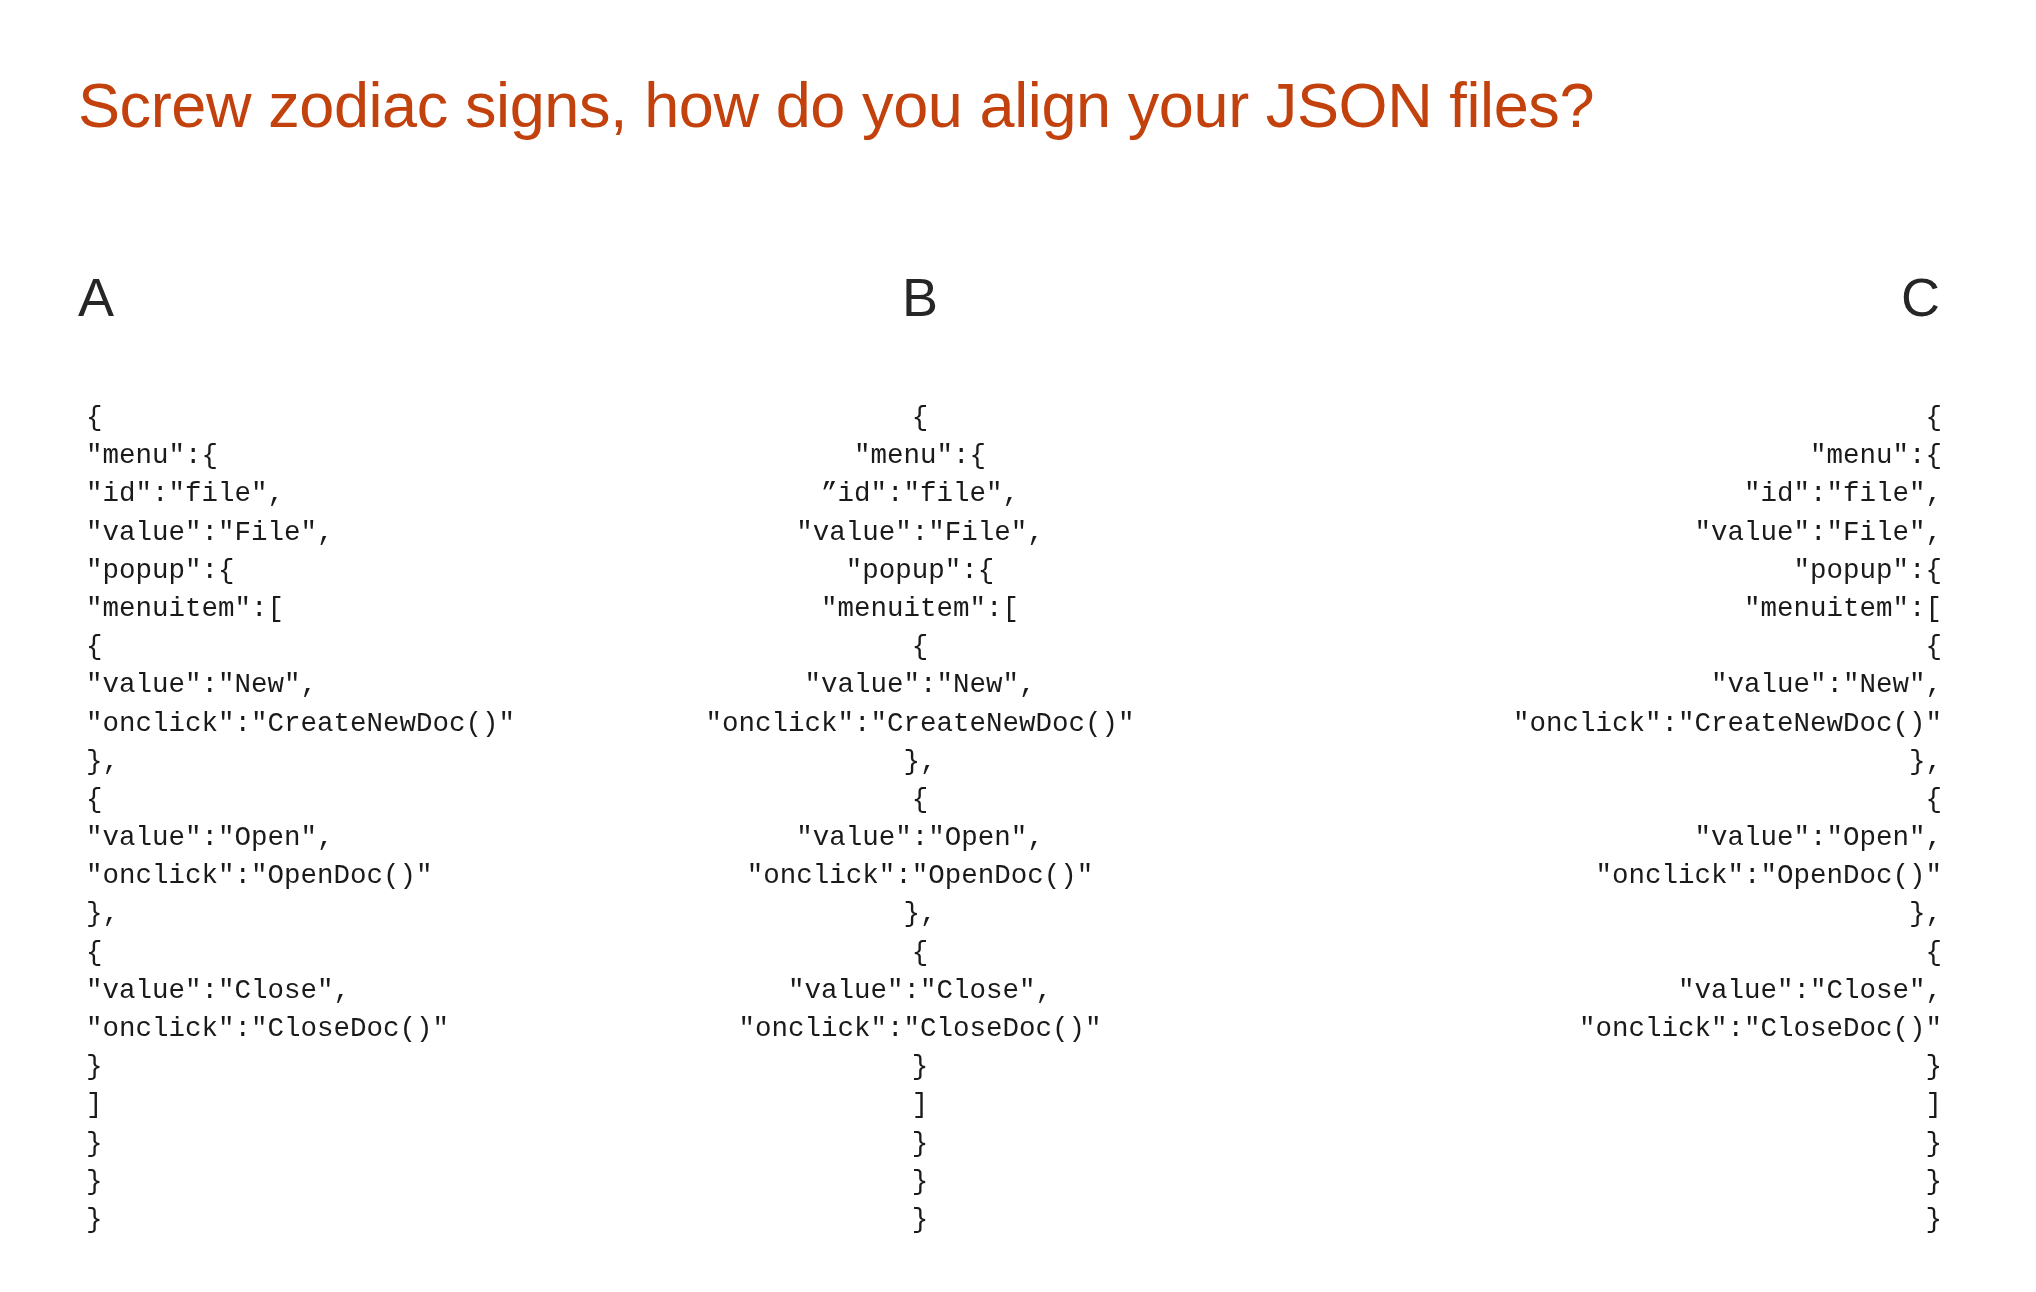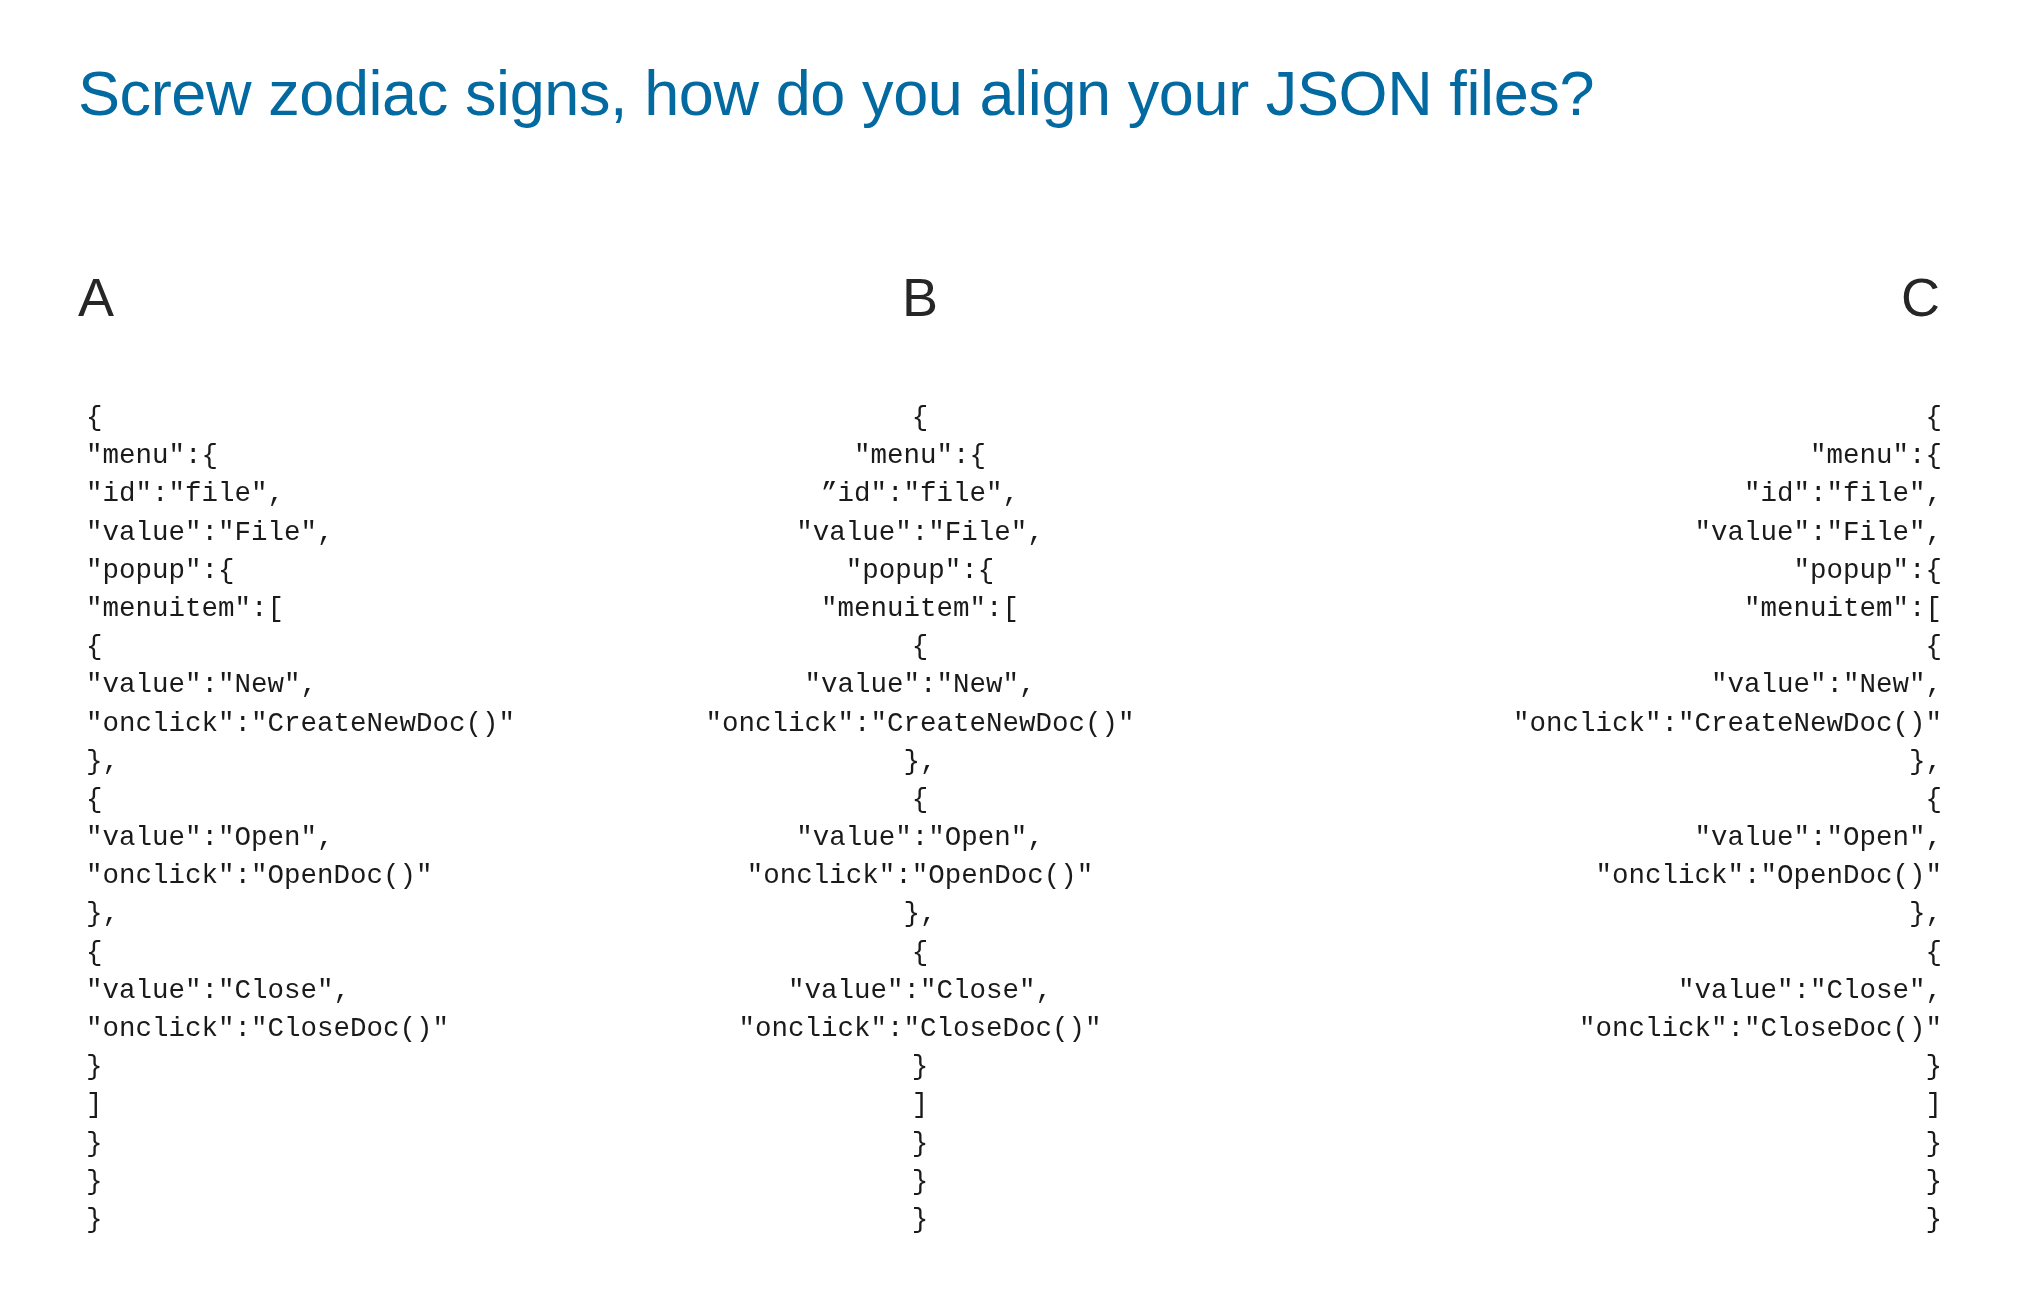--- a/index.html
+++ b/index.html
@@ -13,28 +13,28 @@
     position: relative;
     overflow: hidden;
     font-family: "Liberation Sans", sans-serif;
     -webkit-font-smoothing: antialiased;
   }
 
   
   #slide-title {
     position: absolute;
     left: 78px;
-    top: 56px;
+    top: 68px;
     width: 1880px;
     font-family: "Liberation Sans", sans-serif;
     font-size: 63px;
     font-weight: 300;
     line-height: 1.18;
     letter-spacing: -0.4px;
-    color: #0369a1;
+    color: #c2410c;
     white-space: nowrap;
   }
 
   
   .col-header {
     position: absolute;
     top: 270px;
     font-family: "Liberation Sans", sans-serif;
     font-size: 54px;
     font-weight: 300;

